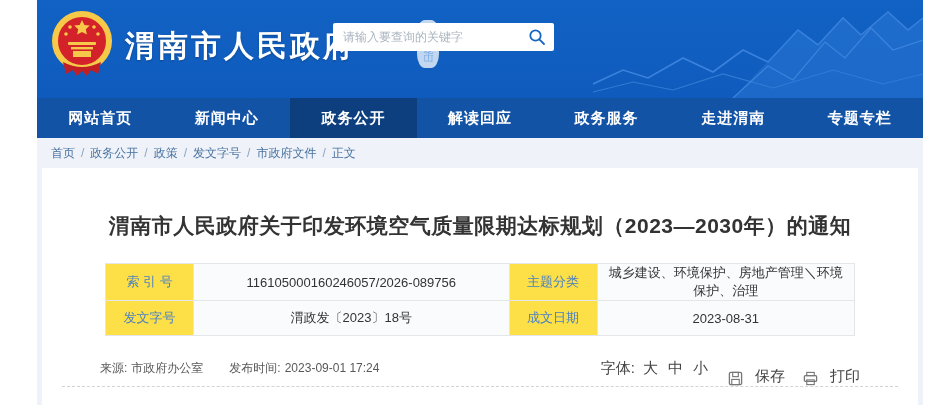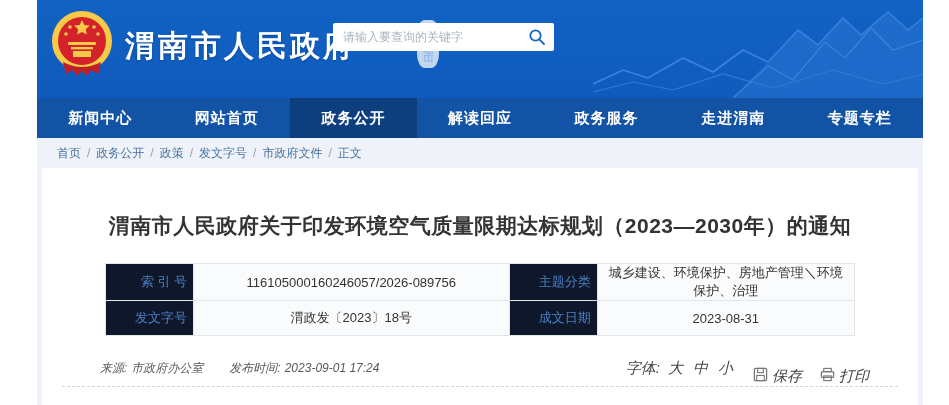--- a/index.html
+++ b/index.html
@@ -51,56 +51,56 @@
   .nav a {
     flex: 1; display: flex; align-items: center; justify-content: center;
     color: #ffffff; font-size: 15px; font-weight: bold; text-decoration: none;
     cursor: pointer; letter-spacing: 1px;
   }
   .nav a.active { background: #0d3e7e; }
 
   
   .crumbbar {
     width: 886px; height: 30px; background: #eff3f9;
-    display: flex; align-items: center; padding-left: 20px;
+    display: flex; align-items: center; padding-left: 14px;
     font-size: 12px; color: #47719f;
   }
   .crumbbar a { color: #47719f; text-decoration: none; cursor: pointer; }
   .crumbbar .sep { margin: 0 6px; color: #8aa4c0; }
 
   
   .cardwrap { width: 886px; height: 237px; background: #eff3f9; padding: 0 5px; }
   .card { width: 876px; height: 237px; background: #ffffff; position: relative; }
   .article-title {
     padding-top: 44px; text-align: center;
     font-size: 21px; color: #333333; font-weight: 600; letter-spacing: .5px;
   }
   table.info {
     width: 750px; margin: 23px auto 0 auto; border-collapse: collapse;
     font-size: 13px;
   }
   table.info th, table.info td {
     border: 1px solid #e4e7ea; height: 35px; text-align: center;
     font-weight: normal; padding: 0 6px;
   }
-  table.info th { color: #4a80c4; background: #0f172a; width: 88px; white-space: nowrap; text-align: right; }
+  table.info th { color: #4a80c4; background: #fde047; width: 88px; white-space: nowrap; }
   table.info td { color: #333333; background: #fafbfc; }
   table.info td.c2 { width: 315px; }
   table.info td.c4 { width: 257px; }
 
   .meta-row {
-    position: absolute; left: 58px; right: 49px; top: 190px; height: 20px;
+    position: absolute; left: 58px; right: 58px; top: 190px; height: 20px;
     display: flex; align-items: center; justify-content: space-between;
-    font-size: 12px; color: #595959; font-style: italic;
+    font-size: 12px; color: #595959;
   }
   .meta-left span { margin-right: 4px; }
   .meta-left .gap { display: inline-block; width: 18px; }
   .meta-right { display: flex; align-items: center; gap: 6px; color: #444; font-size: 15px; }
   .meta-right a { color: #444; text-decoration: none; cursor: pointer; margin: 0 2px; }
-  .tool { display: inline-flex; align-items: flex-start; gap: 4px; cursor: pointer; margin-left: 12px; margin-top: 16px; }
+  .tool { display: inline-flex; align-items: flex-end; gap: 12px; cursor: pointer; margin-left: 12px; margin-top: 16px; }
   .tool svg { display: block; }
   .dotted { position: absolute; left: 20px; right: 20px; top: 218px; border-top: 1px dashed #cfd4d9; }
 </style>
 </head>
 <body>
 
 <div class="page">
   <div class="site">
 
     <div class="header">
@@ -131,22 +131,22 @@
         <span class="search-btn">
           <svg viewBox="0 0 18 18" width="18" height="18">
             <circle cx="7.5" cy="7.5" r="5.2" fill="none" stroke="#1565c4" stroke-width="1.8"></circle>
             <line x1="11.6" y1="11.6" x2="16" y2="16" stroke="#1565c4" stroke-width="1.8" stroke-linecap="round"></line>
           </svg>
         </span>
       </div>
     </div>
 
     <div class="nav">
+      <a>网站首页</a>
       <a>新闻中心</a>
-      <a>网站首页</a>
       <a class="active">政务公开</a>
       <a>解读回应</a>
       <a>政务服务</a>
       <a>走进渭南</a>
       <a>专题专栏</a>
     </div>
 
     <div class="crumbbar">
       <a>首页</a>
       <span class="sep">/</span>

